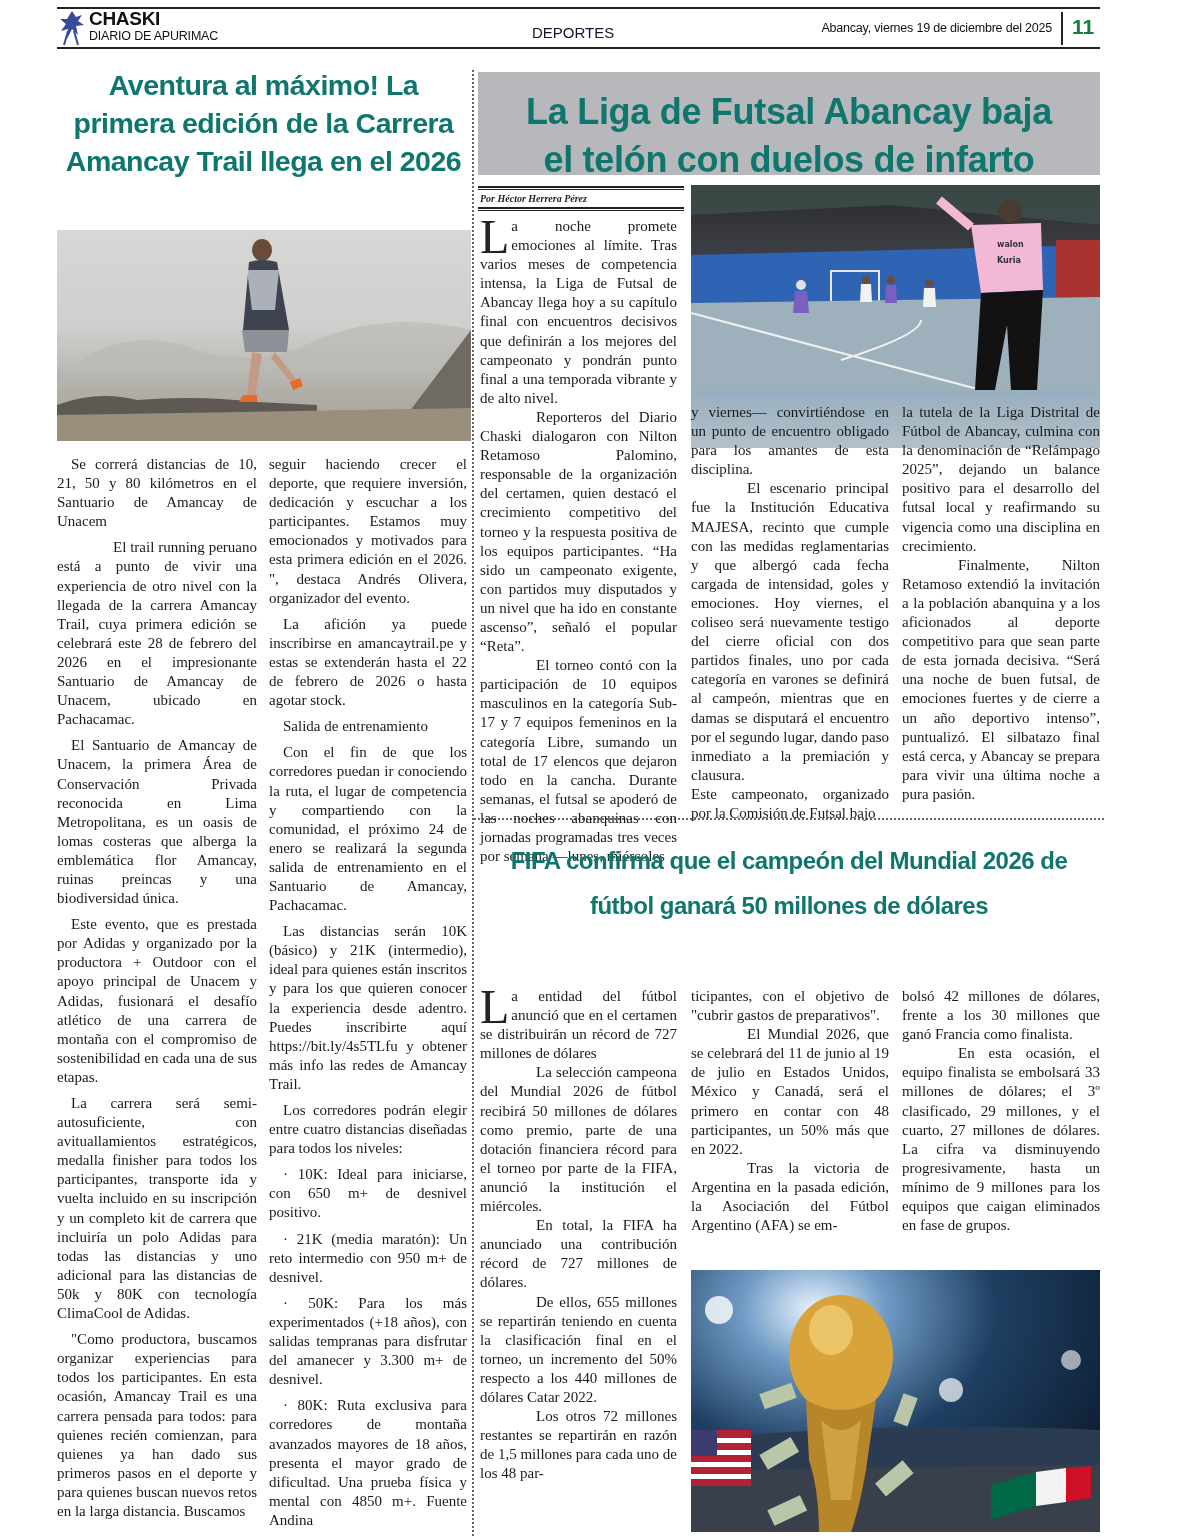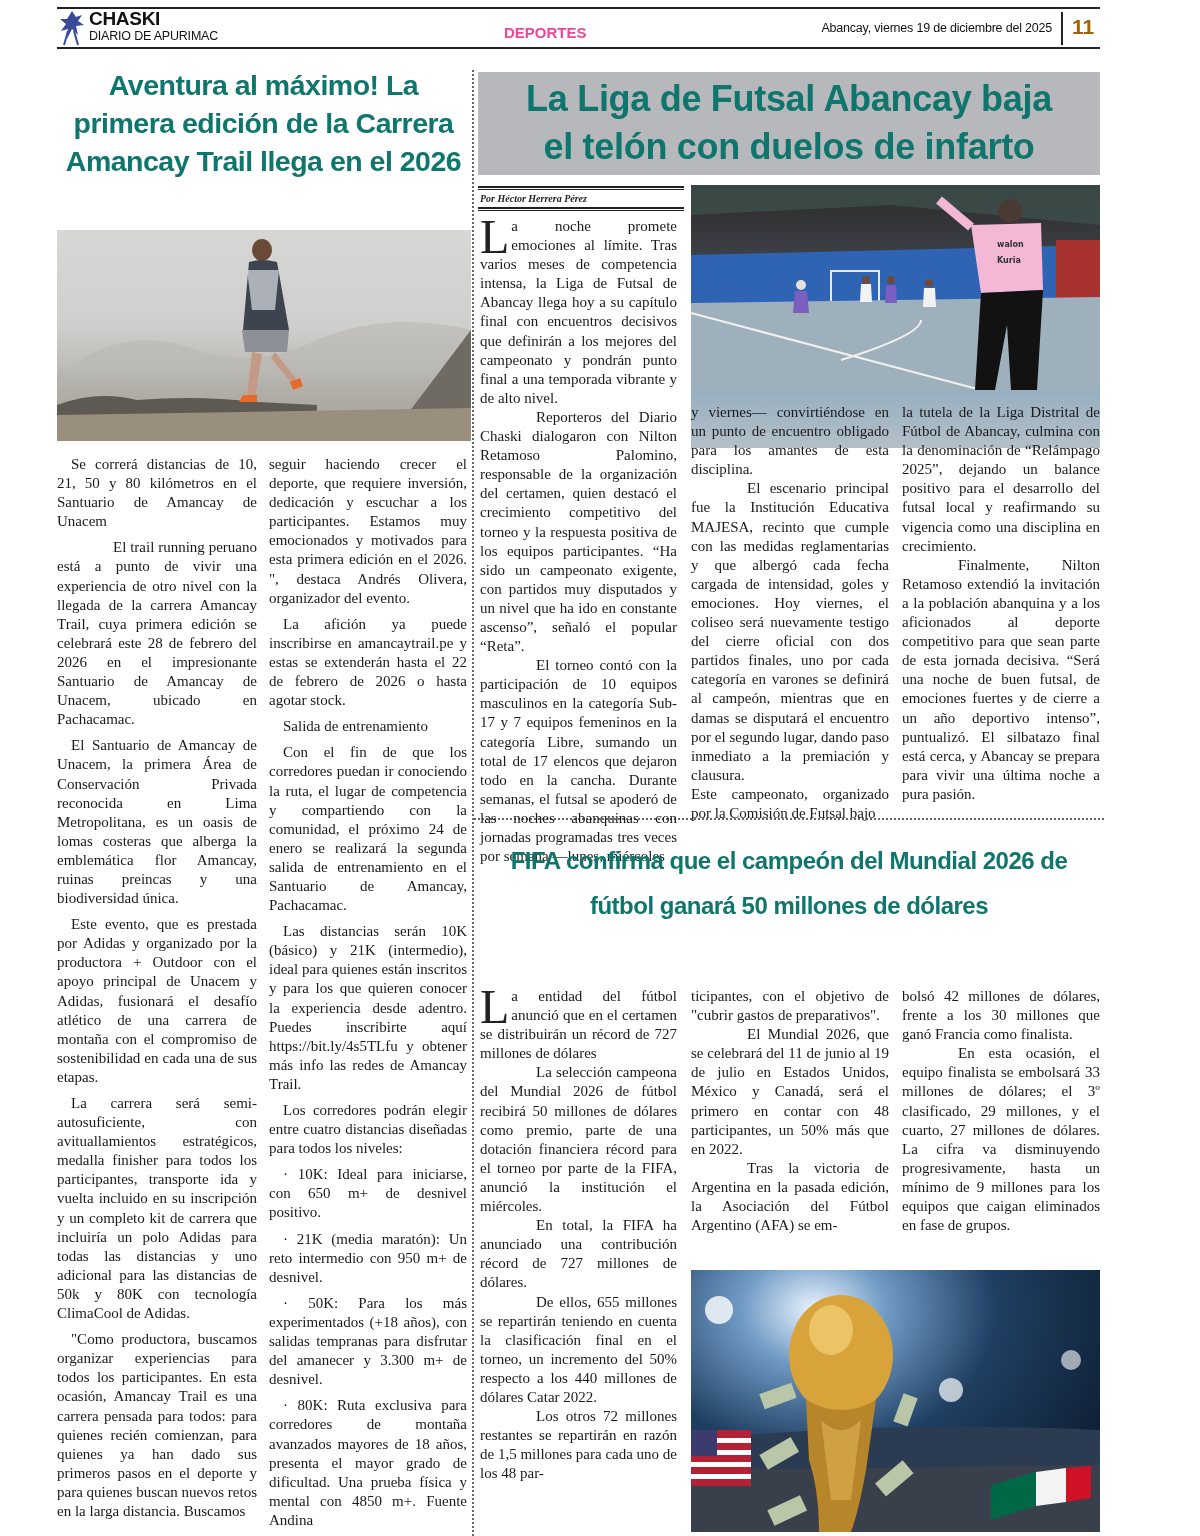--- a/index.html
+++ b/index.html
@@ -6,34 +6,34 @@
   html, body { width: 1200px; height: 1536px; background: #ffffff; overflow: hidden; }
   body { position: relative; font-family: "Liberation Serif", serif; color: #1a1a1a; }
 
   
   .hdr-line-top { position: absolute; left: 57px; top: 7px; width: 1043px; height: 2px; background: #222; }
   .hdr-line-bot { position: absolute; left: 57px; top: 47px; width: 1043px; height: 2px; background: #222; }
   .logo-icon { position: absolute; left: 58px; top: 9px; width: 28px; height: 38px; }
   .brand { position: absolute; left: 89px; top: 9px; font-family: "Liberation Sans", sans-serif; }
   .brand-name { font-size: 19px; font-weight: bold; line-height: 20px; letter-spacing: -0.3px; color: #111; }
   .brand-sub { font-size: 12.5px; line-height: 14px; color: #111; letter-spacing: -0.2px; }
-  .section { position: absolute; left: 504px; top: 24px; font-family: "Liberation Sans", sans-serif; font-weight: bold; font-size: 15px; color: #ec4899; }
+  .section { position: absolute; left: 532px; top: 24px; font-family: "Liberation Sans", sans-serif; font-weight: normal; font-size: 15px; color: #0f172a; }
   .dateline { position: absolute; right: 148px; top: 21px; font-family: "Liberation Sans", sans-serif; font-size: 12.5px; color: #111; letter-spacing: -0.2px; text-align: right; }
   .page-sep { position: absolute; left: 1061px; top: 12px; width: 2px; height: 33px; background: #222; }
-  .page-num { position: absolute; left: 1072px; top: 15px; font-family: "Liberation Sans", sans-serif; font-weight: bold; font-size: 21px; color: #a16207; }
+  .page-num { position: absolute; left: 1072px; top: 15px; font-family: "Liberation Sans", sans-serif; font-weight: bold; font-size: 21px; color: #15803d; }
 
   
   .vdiv { position: absolute; left: 472px; top: 70px; width: 0; height: 1466px; border-left: 2px dotted #666; }
   .hdiv { position: absolute; left: 474px; top: 818px; width: 630px; height: 0; border-top: 2px dotted #666; }
 
   
   .headline { position: absolute; font-family: Liberation Sans, sans-serif; font-weight: bold; text-align: center; color: #0f766e; letter-spacing: -0.5px; }
   .h1 { left: 57px; top: 66px; width: 413px; font-size: 28.5px; line-height: 38px; }
   .h2-box { position: absolute; left: 478px; top: 72px; width: 622px; height: 103px; background: #b7b8bc; }
-  .h2 { left: 478px; top: 72px; width: 622px; font-size: 36px; line-height: 48px; padding-top: 3px; letter-spacing: -0.3px; }
+  .h2 { left: 478px; top: 72px; width: 622px; font-size: 36px; line-height: 48px; padding-top: 16px; letter-spacing: -0.3px; }
   .h3 { left: 478px; top: 838px; width: 622px; font-size: 24px; line-height: 45px; }
 
   
   .photo { position: absolute; overflow: hidden; }
   .photo-trail { left: 57px; top: 230px; width: 414px; height: 211px; background: linear-gradient(180deg,#d7d7d5 0%,#cfcfcd 45%,#bdbcb8 65%,#a09a91 80%,#8c8276 100%); }
   .photo-futsal { left: 691px; top: 185px; width: 409px; height: 263px; background: linear-gradient(180deg,#2c2a2a 0%,#3b3e44 25%,#3567b8 45%,#2f5fae 55%,#8fa7b7 62%,#9ab0c1 80%,#b3c0c8 100%); }
   .photo-cup { left: 691px; top: 1270px; width: 409px; height: 262px; background: radial-gradient(ellipse at 30% 15%, #e9f3ff 0%, #6f9ac4 18%, #1f3f62 45%, #0f2035 80%); }
 
   
   .byline-top { position: absolute; left: 478px; top: 186px; width: 206px; height: 4px; border-top: 2px solid #222; border-bottom: 1px solid #222; }

